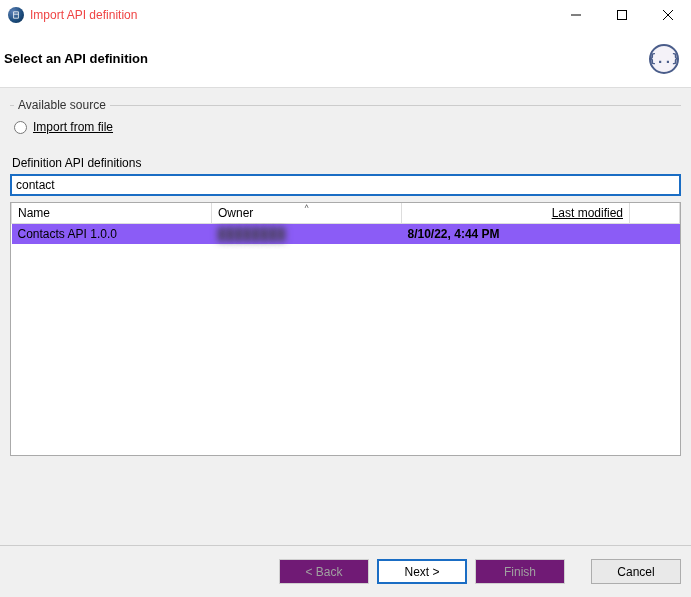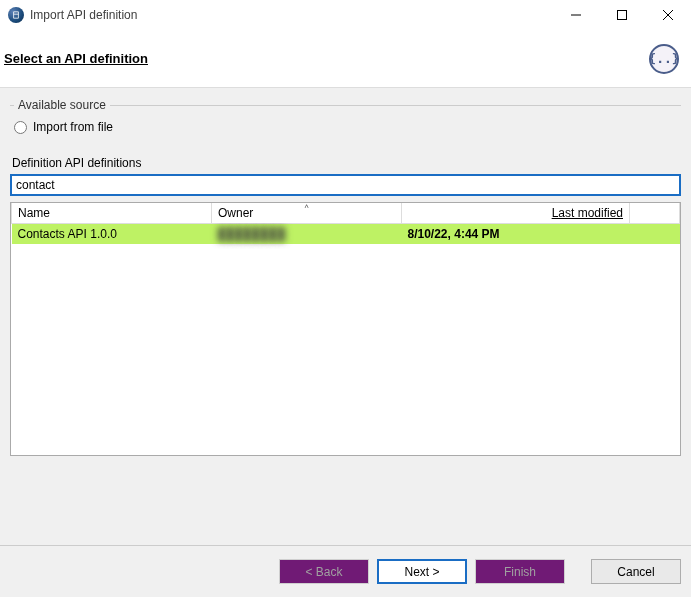--- a/index.html
+++ b/index.html
@@ -24,40 +24,40 @@
     background: #fff;
   }
   .titlebar .app-icon {
     width: 16px; height: 16px;
     border-radius: 50%;
     background: radial-gradient(circle at 30% 30%, #5a7fb5, #1a4a7a 60%, #0d2a4a);
     margin-right: 6px;
     display: flex; align-items: center; justify-content: center;
   }
   .titlebar .app-icon svg { width: 8px; height: 8px; }
-  .titlebar .title-text { flex: 1; color: #404040; font-size: 12px; }
+  .titlebar .title-text { flex: 1; color: #ef4444; font-size: 12px; }
   .win-controls { display: flex; height: 100%; }
   .win-btn {
     width: 46px; height: 30px;
     display: flex; align-items: center; justify-content: center;
     color: #000;
   }
   .win-btn svg { stroke: #000; stroke-width: 1; fill: none; }
 
   
   .banner {
     height: 58px;
     background: #fff;
     border-bottom: 1px solid #ddd;
     display: flex;
     align-items: center;
     justify-content: space-between;
     padding: 0 12px 0 4px;
   }
-  .banner-title { font-weight: 700; font-size: 13px; text-decoration: underline; }
+  .banner-title { font-weight: 700; font-size: 13px; }
   .banner-icon {
     width: 30px; height: 30px;
     border: 2px solid #4a5d8a;
     border-radius: 50%;
     background: #f4f2f8;
     display: flex; align-items: center; justify-content: center;
     color: #4a5d8a;
     font-family: "Consolas", monospace;
     font-size: 13px;
     font-weight: 600;
@@ -83,20 +83,21 @@
     padding: 0 4px;
     color: #333;
     font-size: 12px;
   }
   .radio-row {
     display: flex;
     align-items: center;
     gap: 4px;
     margin: 2px 0;
     font-size: 12px;
+    text-decoration: underline;
   }
   .radio-row input { margin: 0 2px 0 0; }
 
   .avail-label { margin: 4px 0 4px 2px; font-size: 12px; }
 
   .search-input {
     width: 100%;
     height: 22px;
     border: 2px solid #1a6dc4;
     padding: 0 4px;
@@ -140,21 +141,21 @@
   }
   col.c-name  { width: 200px; }
   col.c-owner { width: 190px; }
   col.c-mod   { width: auto; }
   col.c-extra { width: 50px; }
   tbody td {
     padding: 3px 6px;
     font-size: 12px;
     height: 20px;
   }
-  tbody tr.selected { background: #bef264; }
+  tbody tr.selected { background: #8b5cf6; }
   tbody td.center-c { text-align: left; font-weight: bold; }
   .blurred {
     color: transparent;
     text-shadow: 0 0 6px rgba(60,60,60,0.7);
     user-select: none;
   }
 
   
   .footer {
     position: absolute;

